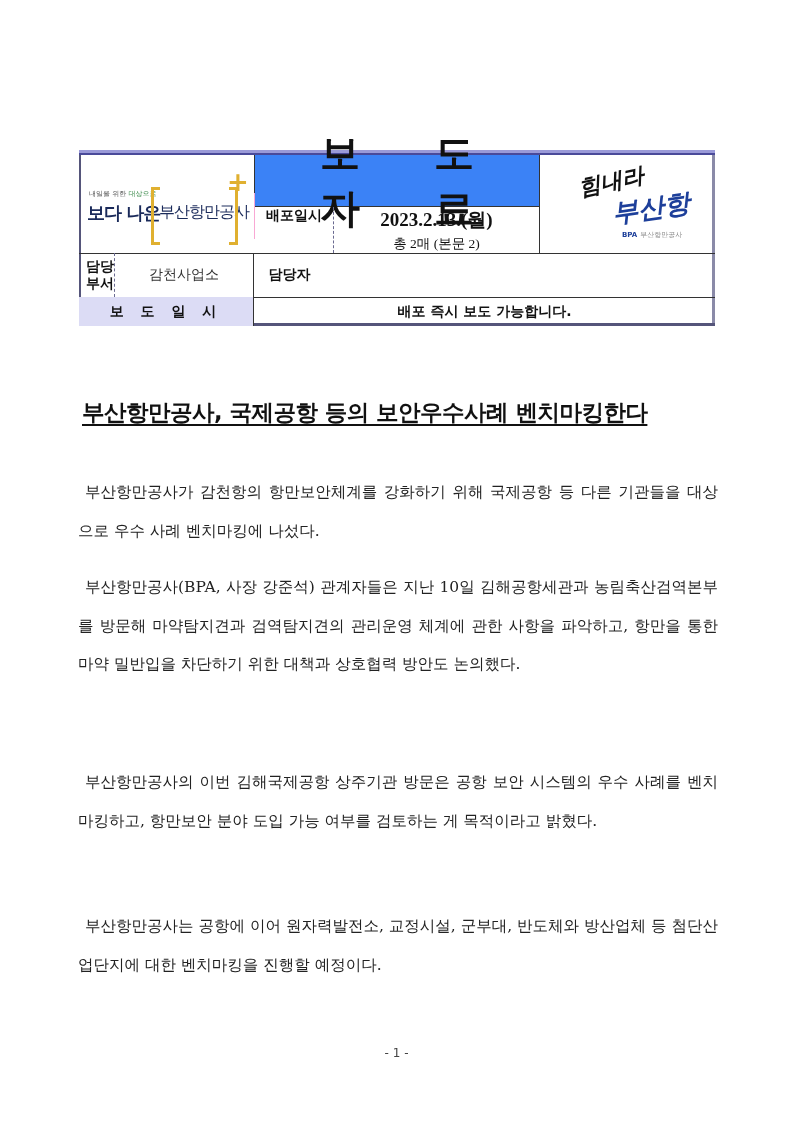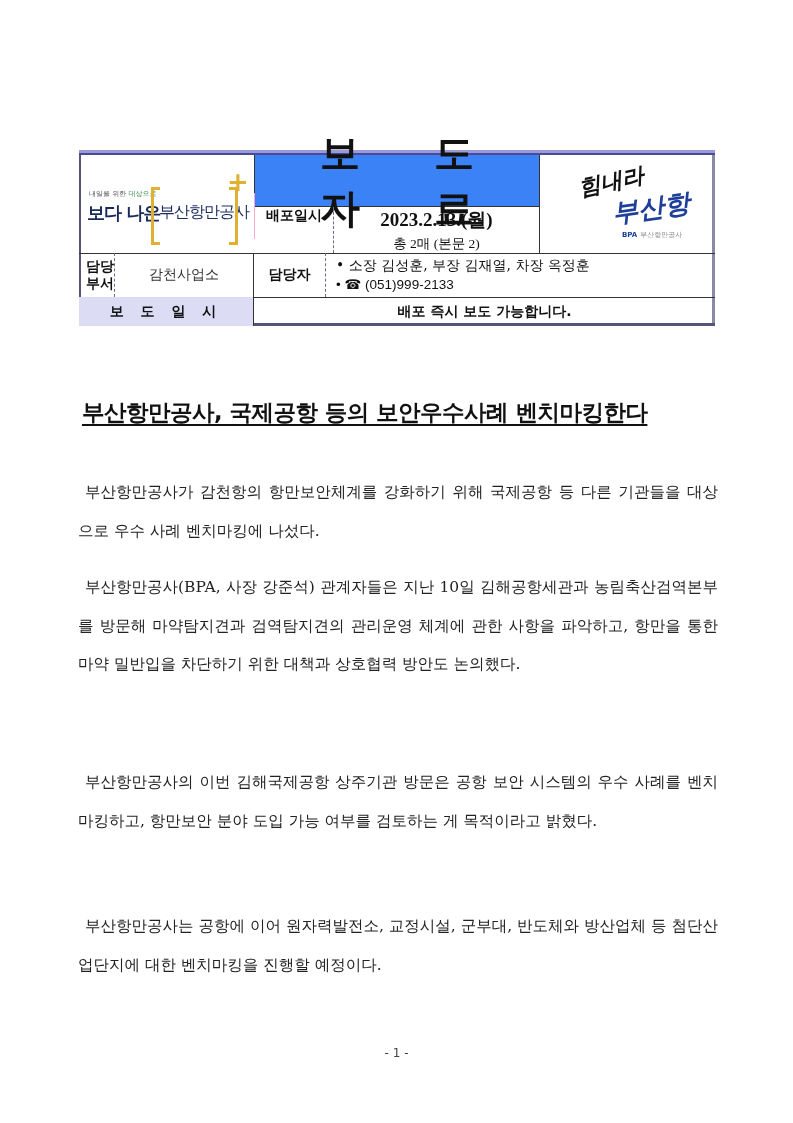--- a/index.html
+++ b/index.html
@@ -97,28 +97,20 @@
   </div>
 
   <div class="row-line" style="top:98px;"></div>
 
   <div class="cell dept-label bold-sans lbl">
     <span>담당</span>
     <span>부서</span>
   </div>
   <div class="cell dept-value" style="font-size:14px;color:#333;">감천사업소</div>
   <div class="cell contact-label bold-sans lbl">담당자</div>
-  <div class="cell contact-value" style="font-size:14px;">
-    <div>• 소장 김성훈, 부장 김재열, 차장 옥정훈</div>
-    <div style="font-family:'Liberation Sans',sans-serif;font-size:13.5px;">
-      <span>•</span>
-      <span>☎</span>
-      <span>(051)999-2133</span>
-    </div>
-  </div>
 
   <div class="row-line" style="top:142px;"></div>
 
   <div class="cell pubdate-label bold-sans lbl" style="letter-spacing:6px;text-align:center;">보 도 일 시</div>
   <div class="cell pubdate-value bold-sans" style="font-size:14px;">배포 즉시 보도 가능합니다.</div>
 </div>
 
 <h1 class="headline">부산항만공사, 국제공항 등의 보안우수사례 벤치마킹한다</h1>
 
 <p class="para" style="top:473px; margin:0;">

